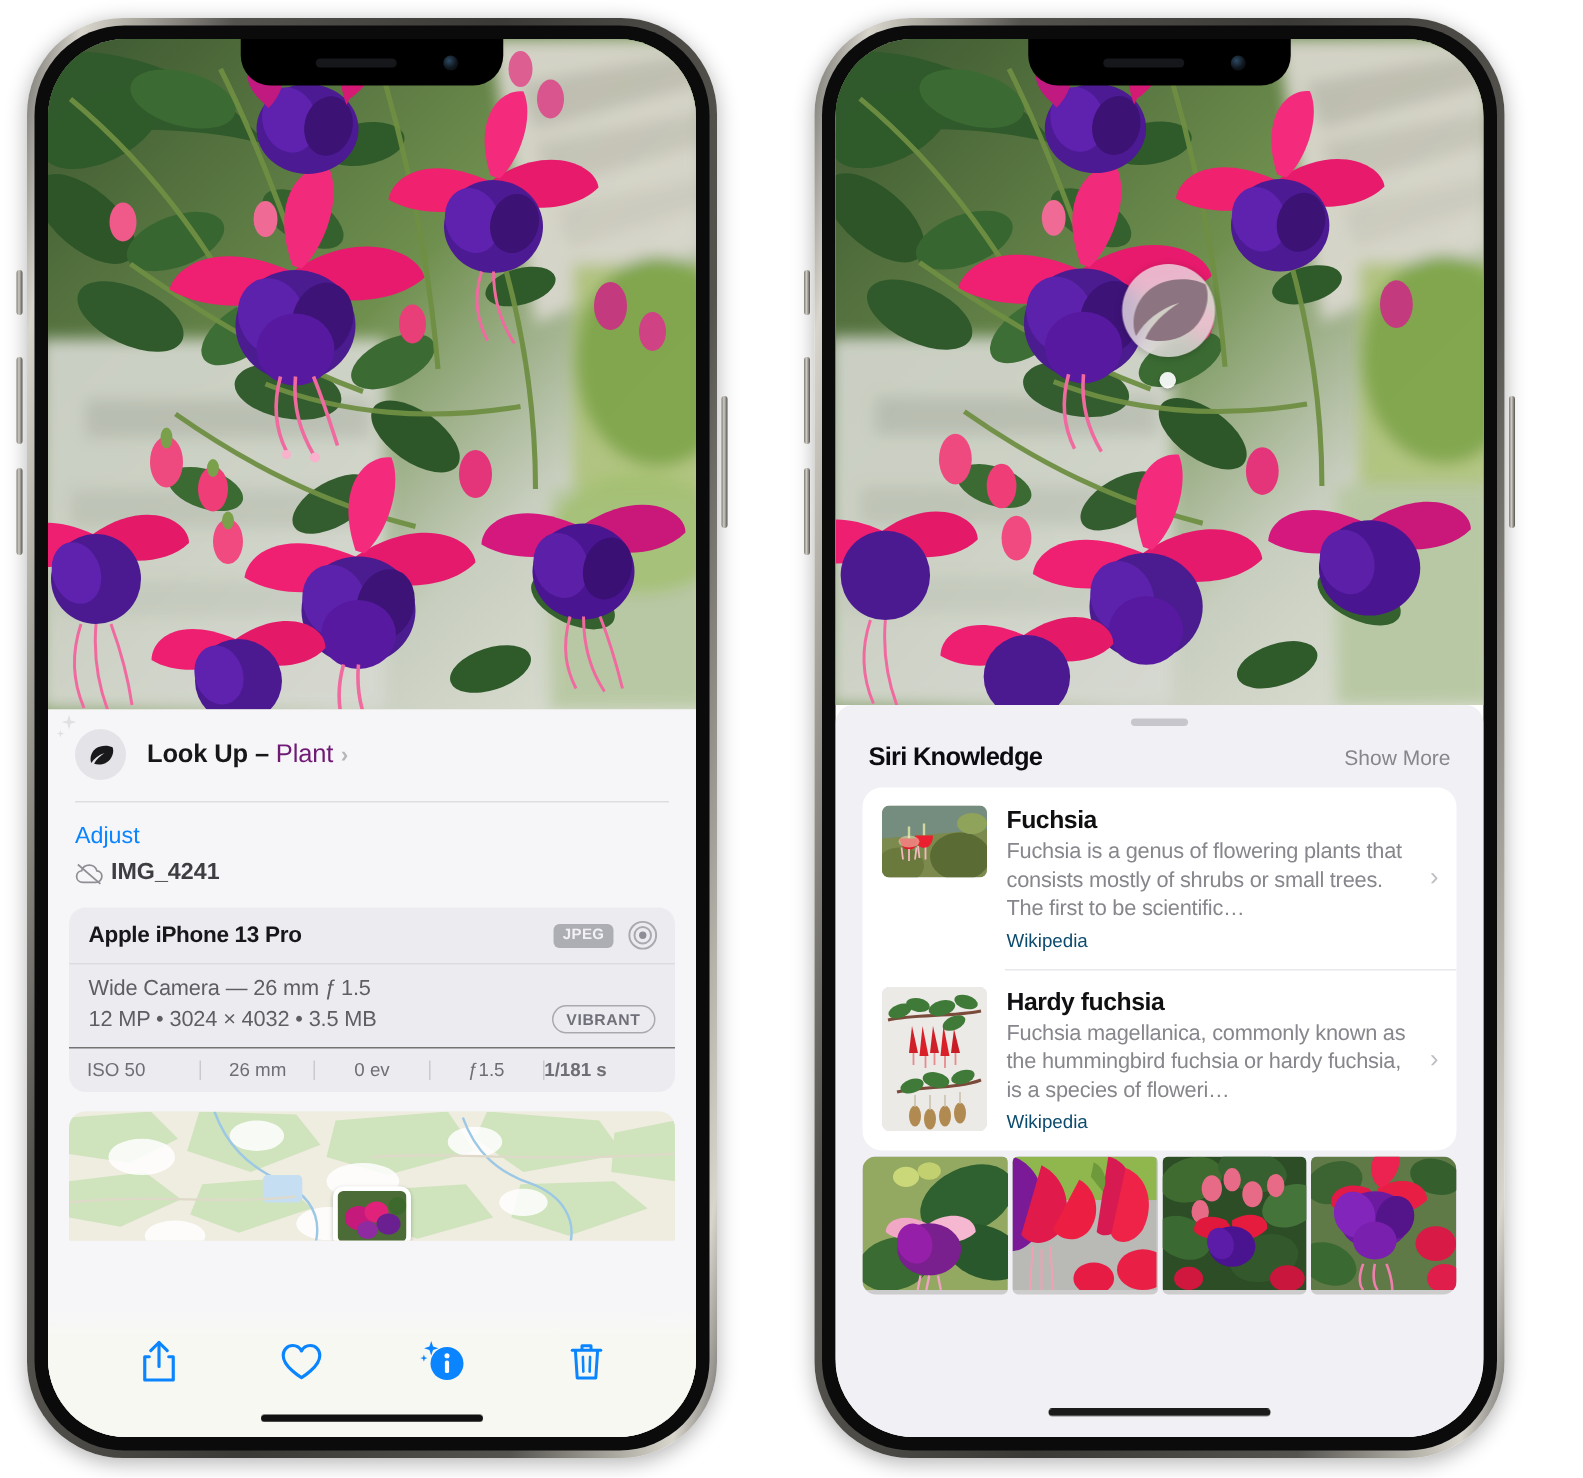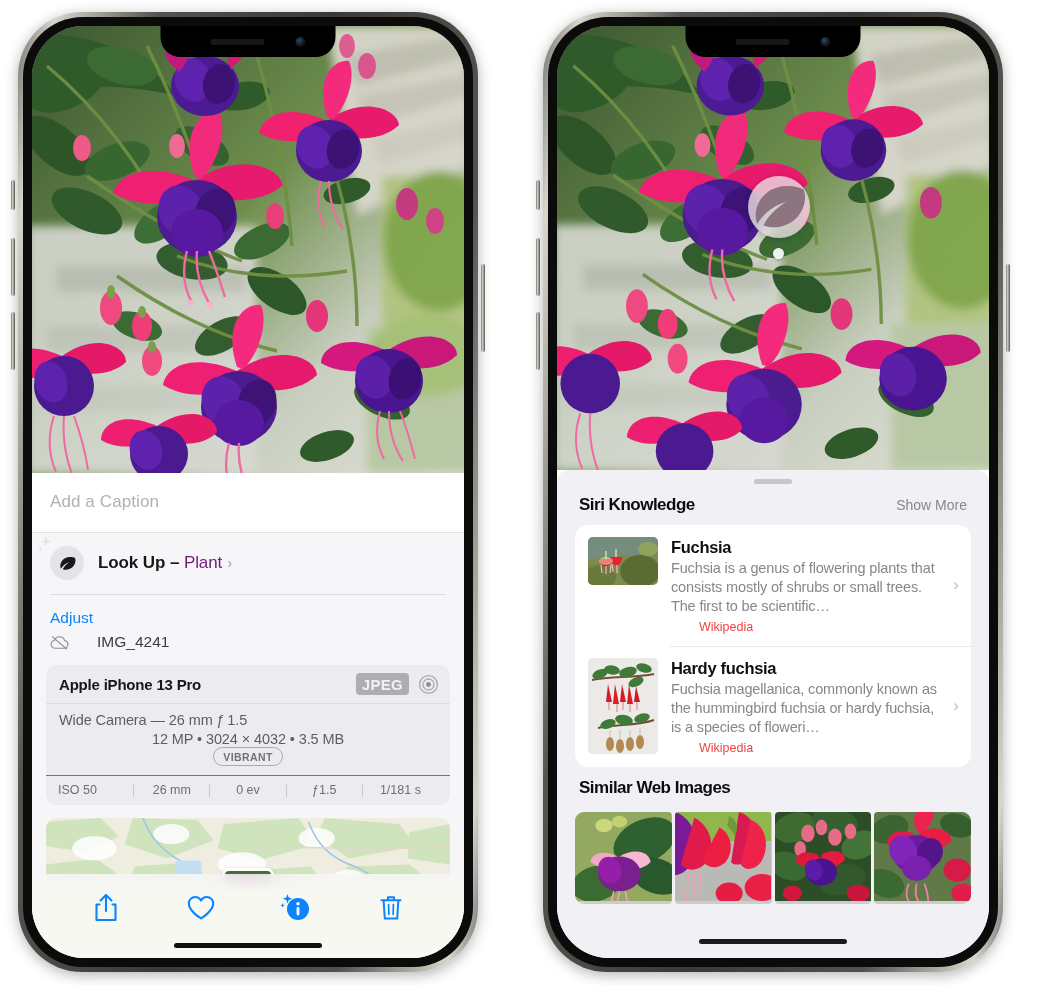--- a/index.html
+++ b/index.html
@@ -108,54 +108,54 @@
   .lookup-text { font-size: 17px; font-weight: 700; color: #17171a; letter-spacing: -0.1px; }
   .lookup-text .sub { font-weight: 400; color: #701a75; }
   .chev-sm { margin-left: 5px; color: #b6b6bb; font-size: 15px; font-weight: 600; }
 
   .datetime-row {
     display: flex; align-items: baseline; justify-content: space-between;
     padding: 14px 18px 2px 18px;
   }
   .datetime { font-size: 15.5px; font-weight: 700; color: #17171a; letter-spacing: -0.2px; }
   .adjust { font-size: 15.5px; color: #0a84ff; }
-  .filename-row { display: flex; align-items: center; padding: 4px 18px 12px 18px; gap: 27px; }
+  .filename-row { display: flex; align-items: center; padding: 4px 18px 12px 18px; gap: 4px; font-weight: bold; }
   .filename { font-size: 15.5px; color: #3d3d42; }
 
   .exif-card {
     margin: 2px 14px 0 14px;
     background: #ececf0;
     border-radius: 11px;
     overflow: hidden;
   }
   .exif-head {
     display: flex; align-items: center; justify-content: space-between;
     padding: 8px 11px 8px 13px;
     border-bottom: 1px solid #dcdce1;
   }
   .exif-device { font-size: 15px; font-weight: 700; color: #17171a; letter-spacing: -0.2px; }
   .exif-head-right { display: flex; align-items: center; gap: 9px; }
   .tag-jpeg {
     background: #adadb4; color: #f2f2f5;
-    font-size: 15px; font-weight: 700; letter-spacing: .3px;
+    font-size: 10px; font-weight: 700; letter-spacing: .3px;
     padding: 2.5px 6px; border-radius: 4px;
   }
   .exif-body { padding: 8px 13px 9px 13px; border-bottom: 1px solid #737373; }
   .exif-line1 { font-size: 14.5px; color: #5d5d64; letter-spacing: -0.1px; }
-  .exif-line2row { display: flex; align-items: center; justify-content: space-between; margin-top: 3px; flex-direction: column; }
+  .exif-line2row { display: flex; align-items: center; justify-content: space-between; margin-top: 3px; }
   .exif-line2 { font-size: 14.5px; color: #5d5d64; letter-spacing: -0.1px; }
   .tag-vibrant {
     border: 1px solid #a9a9b0; color: #70707a;
     font-size: 10.5px; font-weight: 600; letter-spacing: .4px;
     padding: 2.5px 9px; border-radius: 10px;
   }
   .exif-stats { display: flex; align-items: center; padding: 7px 12px 8px 12px; }
   .stat { font-size: 12.5px; color: #6e6e76; flex: 1; text-align: center; }
   .stat:first-child { text-align: left; }
-  .stat:last-child  { text-align: center; }
+  .stat:last-child  { text-align: left; font-weight: bold; }
   .stat-div { width: 1px; height: 13px; background: #c9c9d0; }
 
   .map-preview {
     margin: 13px 14px 0 14px;
     height: 86px;
     border-radius: 11px 11px 0 0;
     overflow: hidden; position: relative;
     background: #eceade;
   }
   .map-pin {
@@ -210,21 +210,21 @@
   .k-item { display: flex; align-items: flex-start; padding: 12px 12px 12px 13px; position: relative; }
   .k-item + .k-item::before {
     content: ""; position: absolute; left: 95px; right: 0; top: 0; height: 1px; background: #e8e8ec;
   }
   .k-thumb { border-radius: 5px; overflow: hidden; flex: 0 0 auto; margin-right: 13px; background:#ddd; }
   .k-thumb.wide { width: 70px; height: 48px; }
   .k-thumb.tall { width: 70px; height: 96px; }
   .k-text { flex: 1; min-width: 0; padding-top: 1px; }
   .k-title { font-size: 16.5px; font-weight: 700; color: #101013; letter-spacing: -0.3px; margin-bottom: 2px; }
   .k-desc { font-size: 14.5px; color: #86868c; line-height: 1.31; letter-spacing: -0.15px; }
-  .k-src  { font-size: 12.5px; color: #ef4444; margin-top: 4px; margin-left: 28px; }
+  .k-src  { font-size: 12.5px; color: #0c4a6e; margin-top: 4px; }
   .k-chev { align-self: center; color: #bdbdc3; font-size: 17px; font-weight: 500; margin-left: 8px; }
 
   .web-images { display: flex; gap: 3px; padding: 0 18px; margin-top: 4px; }
   .web-img { flex: 1 1 0; height: 92px; border-radius: 4px; overflow: hidden; background:#ccc; }
   .web-img:first-child { border-radius: 9px 4px 4px 9px; }
   .web-img:last-child  { border-radius: 4px 9px 9px 4px; }
 
   .home-ind-dark {
     position: absolute; left: 50%; transform: translateX(-50%);
     bottom: 14px; width: 148px; height: 5px; border-radius: 3px; background: #1b1b1b;
@@ -445,23 +445,20 @@
                 <g transform="translate(320,20)">
                     <ellipse rx="8" ry="12" fill="#dd5f92"></ellipse>
                   </g>
               </g>
             </g>
           </svg>
         </div>
 
         <div class="sheet-left">
 
-          <div class="caption-row">
-            <div class="caption-placeholder">Add a Caption</div>
-          </div>
 
           <div class="lookup-row">
             <div class="leaf-badge">
               <svg class="sparkles" viewBox="0 0 22 22">
                 <path d="M9 1.5 L10.1 5.3 L13.9 6.4 L10.1 7.5 L9 11.3 L7.9 7.5 L4.1 6.4 L7.9 5.3 Z" fill="#e0e0e4"></path>
                 <path d="M3.3 11.6 L3.9 13.5 L5.8 14.1 L3.9 14.7 L3.3 16.6 L2.7 14.7 L0.8 14.1 L2.7 13.5 Z" fill="#e0e0e4"></path>
               </svg>
               <svg width="19" height="19" viewBox="0 0 24 24">
                 <path d="M21.5 5.2 C18 3.4 11.6 3.2 7.4 6.4 C3 9.8 2.2 15 3.6 18.6 C5.8 14.8 9.6 11.6 14.8 10 C10.8 12.6 7.6 15.6 6 19.2 C10 20.8 16.2 19.6 19.4 15.6 C22.3 12 22.6 7.6 21.5 5.2 Z" fill="#19191c"></path>
               </svg>
@@ -841,23 +838,20 @@
               </div>
               <div class="k-text">
                 <div class="k-title">Hardy fuchsia</div>
                 <div class="k-desc">Fuchsia magellanica, commonly known as the hummingbird fuchsia or hardy fuchsia, is a species of floweri…</div>
                 <div class="k-src">Wikipedia</div>
               </div>
               <div class="k-chev">›</div>
             </div>
           </div>
 
-          <div class="section-head">
-            <div class="section-title">Similar Web Images</div>
-          </div>
 
           <div class="web-images">
             <div class="web-img">
               <svg viewBox="0 0 100 92" preserveAspectRatio="none">
                 <rect width="100" height="92" fill="#93a861"></rect>
                 <ellipse cx="72" cy="30" rx="34" ry="22" fill="#2f6030" transform="rotate(-25 72 30)"></ellipse>
                 <ellipse cx="84" cy="66" rx="28" ry="18" fill="#28582b" transform="rotate(20 84 66)"></ellipse>
                 <ellipse cx="22" cy="74" rx="26" ry="18" fill="#3a6b33" transform="rotate(-15 22 74)"></ellipse>
                 <ellipse cx="30" cy="14" rx="9" ry="7" fill="#cbd87a"></ellipse>
                 <ellipse cx="46" cy="10" rx="8" ry="6" fill="#c2d070"></ellipse>

